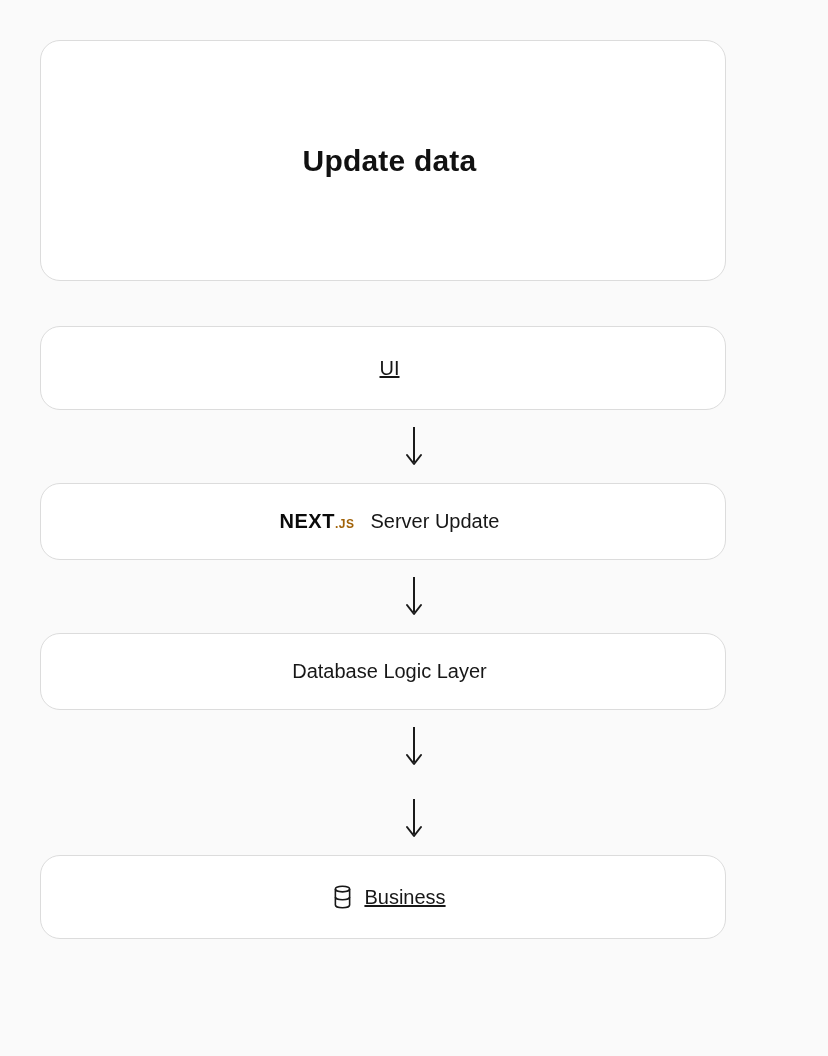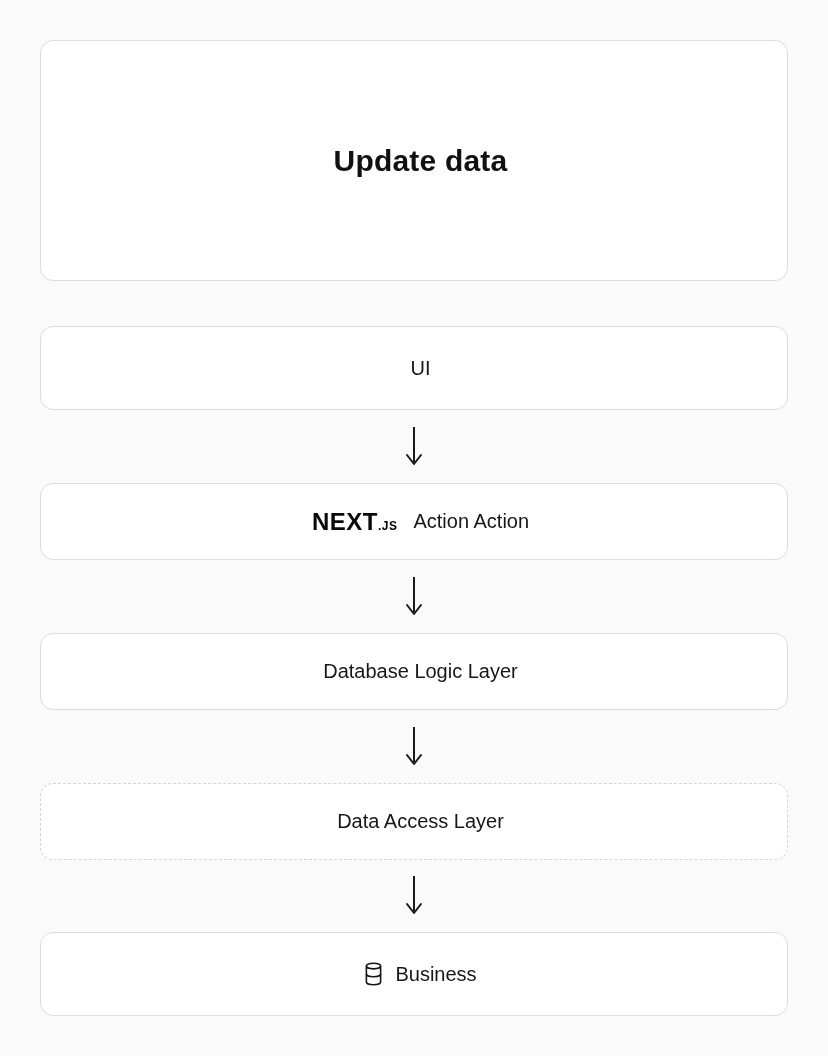--- a/index.html
+++ b/index.html
@@ -13,24 +13,24 @@
     overflow: hidden;
   }
 
   .page {
     width: 828px;
     height: 1056px;
     padding: 40px;
   }
 
   .card {
-    width: 748px;
+    width: 686px;
     background: #ffffff;
     border: 1px solid #dcdcdc;
-    border-radius: 13px;
+    border-radius: 20px;
     display: flex;
     align-items: center;
     justify-content: center;
     padding-left: 13px;
   }
 
   .header-card {
     height: 241px;
     margin-bottom: 45px;
   }
@@ -40,21 +40,21 @@
     font-weight: 700;
     letter-spacing: 0.2px;
     color: #111111;
   }
 
   .node {
     height: 77px;
     gap: 10px;
   }
 
-  .node-lg { height: 84px; }
+  .node-lg { height: 84px; text-decoration: underline; }
 
   .node.dashed {
     border: 1px dashed #d4d4d4;
   }
 
   .label {
     font-size: 20px;
     font-weight: 400;
     color: #171717;
   }
@@ -69,32 +69,32 @@
   .arrow-wrap.short { height: 72px; }
 
   .nextjs-logo {
     display: inline-flex;
     align-items: baseline;
     margin-right: 6px;
     white-space: nowrap;
   }
 
   .logo-main {
-    font-size: 24px;
+    font-size: 20px;
     font-weight: 700;
     letter-spacing: 0.5px;
     color: #0a0a0a;
   }
 
   .logo-suffix {
     font-size: 12px;
     font-weight: 700;
     letter-spacing: 0.5px;
     text-transform: uppercase;
-    color: #000000;
+    color: #a16207;
   }
 
   .db-icon {
     display: inline-block;
     margin-right: 2px;
   }
 </style>
 </head>
 <body>
 
@@ -113,44 +113,41 @@
       <line x1="12" y1="2" x2="12" y2="37" stroke="#1a1a1a" stroke-width="2"></line>
       <polyline points="5,30 12,39 19,30" fill="none" stroke="#1a1a1a" stroke-width="2" stroke-linecap="round" stroke-linejoin="round"></polyline>
     </svg>
   </div>
 
   <div class="card node">
     <span class="nextjs-logo">
         <span class="logo-main">NEXT</span>
         <span class="logo-suffix">.js</span>
       </span>
-    <span class="label">Action Action</span>
+    <span class="label">Server Update</span>
   </div>
 
   <div class="arrow-wrap">
     <svg width="24" height="44" viewBox="0 0 24 44">
       <line x1="12" y1="2" x2="12" y2="37" stroke="#1a1a1a" stroke-width="2"></line>
       <polyline points="5,30 12,39 19,30" fill="none" stroke="#1a1a1a" stroke-width="2" stroke-linecap="round" stroke-linejoin="round"></polyline>
     </svg>
   </div>
 
   <div class="card node">
     <span class="label">Database Logic Layer</span>
   </div>
 
   <div class="arrow-wrap">
     <svg width="24" height="44" viewBox="0 0 24 44">
       <line x1="12" y1="2" x2="12" y2="37" stroke="#1a1a1a" stroke-width="2"></line>
       <polyline points="5,30 12,39 19,30" fill="none" stroke="#1a1a1a" stroke-width="2" stroke-linecap="round" stroke-linejoin="round"></polyline>
     </svg>
   </div>
 
-  <div class="card node dashed">
-    <span class="label">Data Access Layer</span>
-  </div>
 
   <div class="arrow-wrap short">
     <svg width="24" height="44" viewBox="0 0 24 44">
       <line x1="12" y1="2" x2="12" y2="37" stroke="#1a1a1a" stroke-width="2"></line>
       <polyline points="5,30 12,39 19,30" fill="none" stroke="#1a1a1a" stroke-width="2" stroke-linecap="round" stroke-linejoin="round"></polyline>
     </svg>
   </div>
 
   <div class="card node node-lg">
     <svg class="db-icon" width="19" height="24" viewBox="0 0 24 30">

